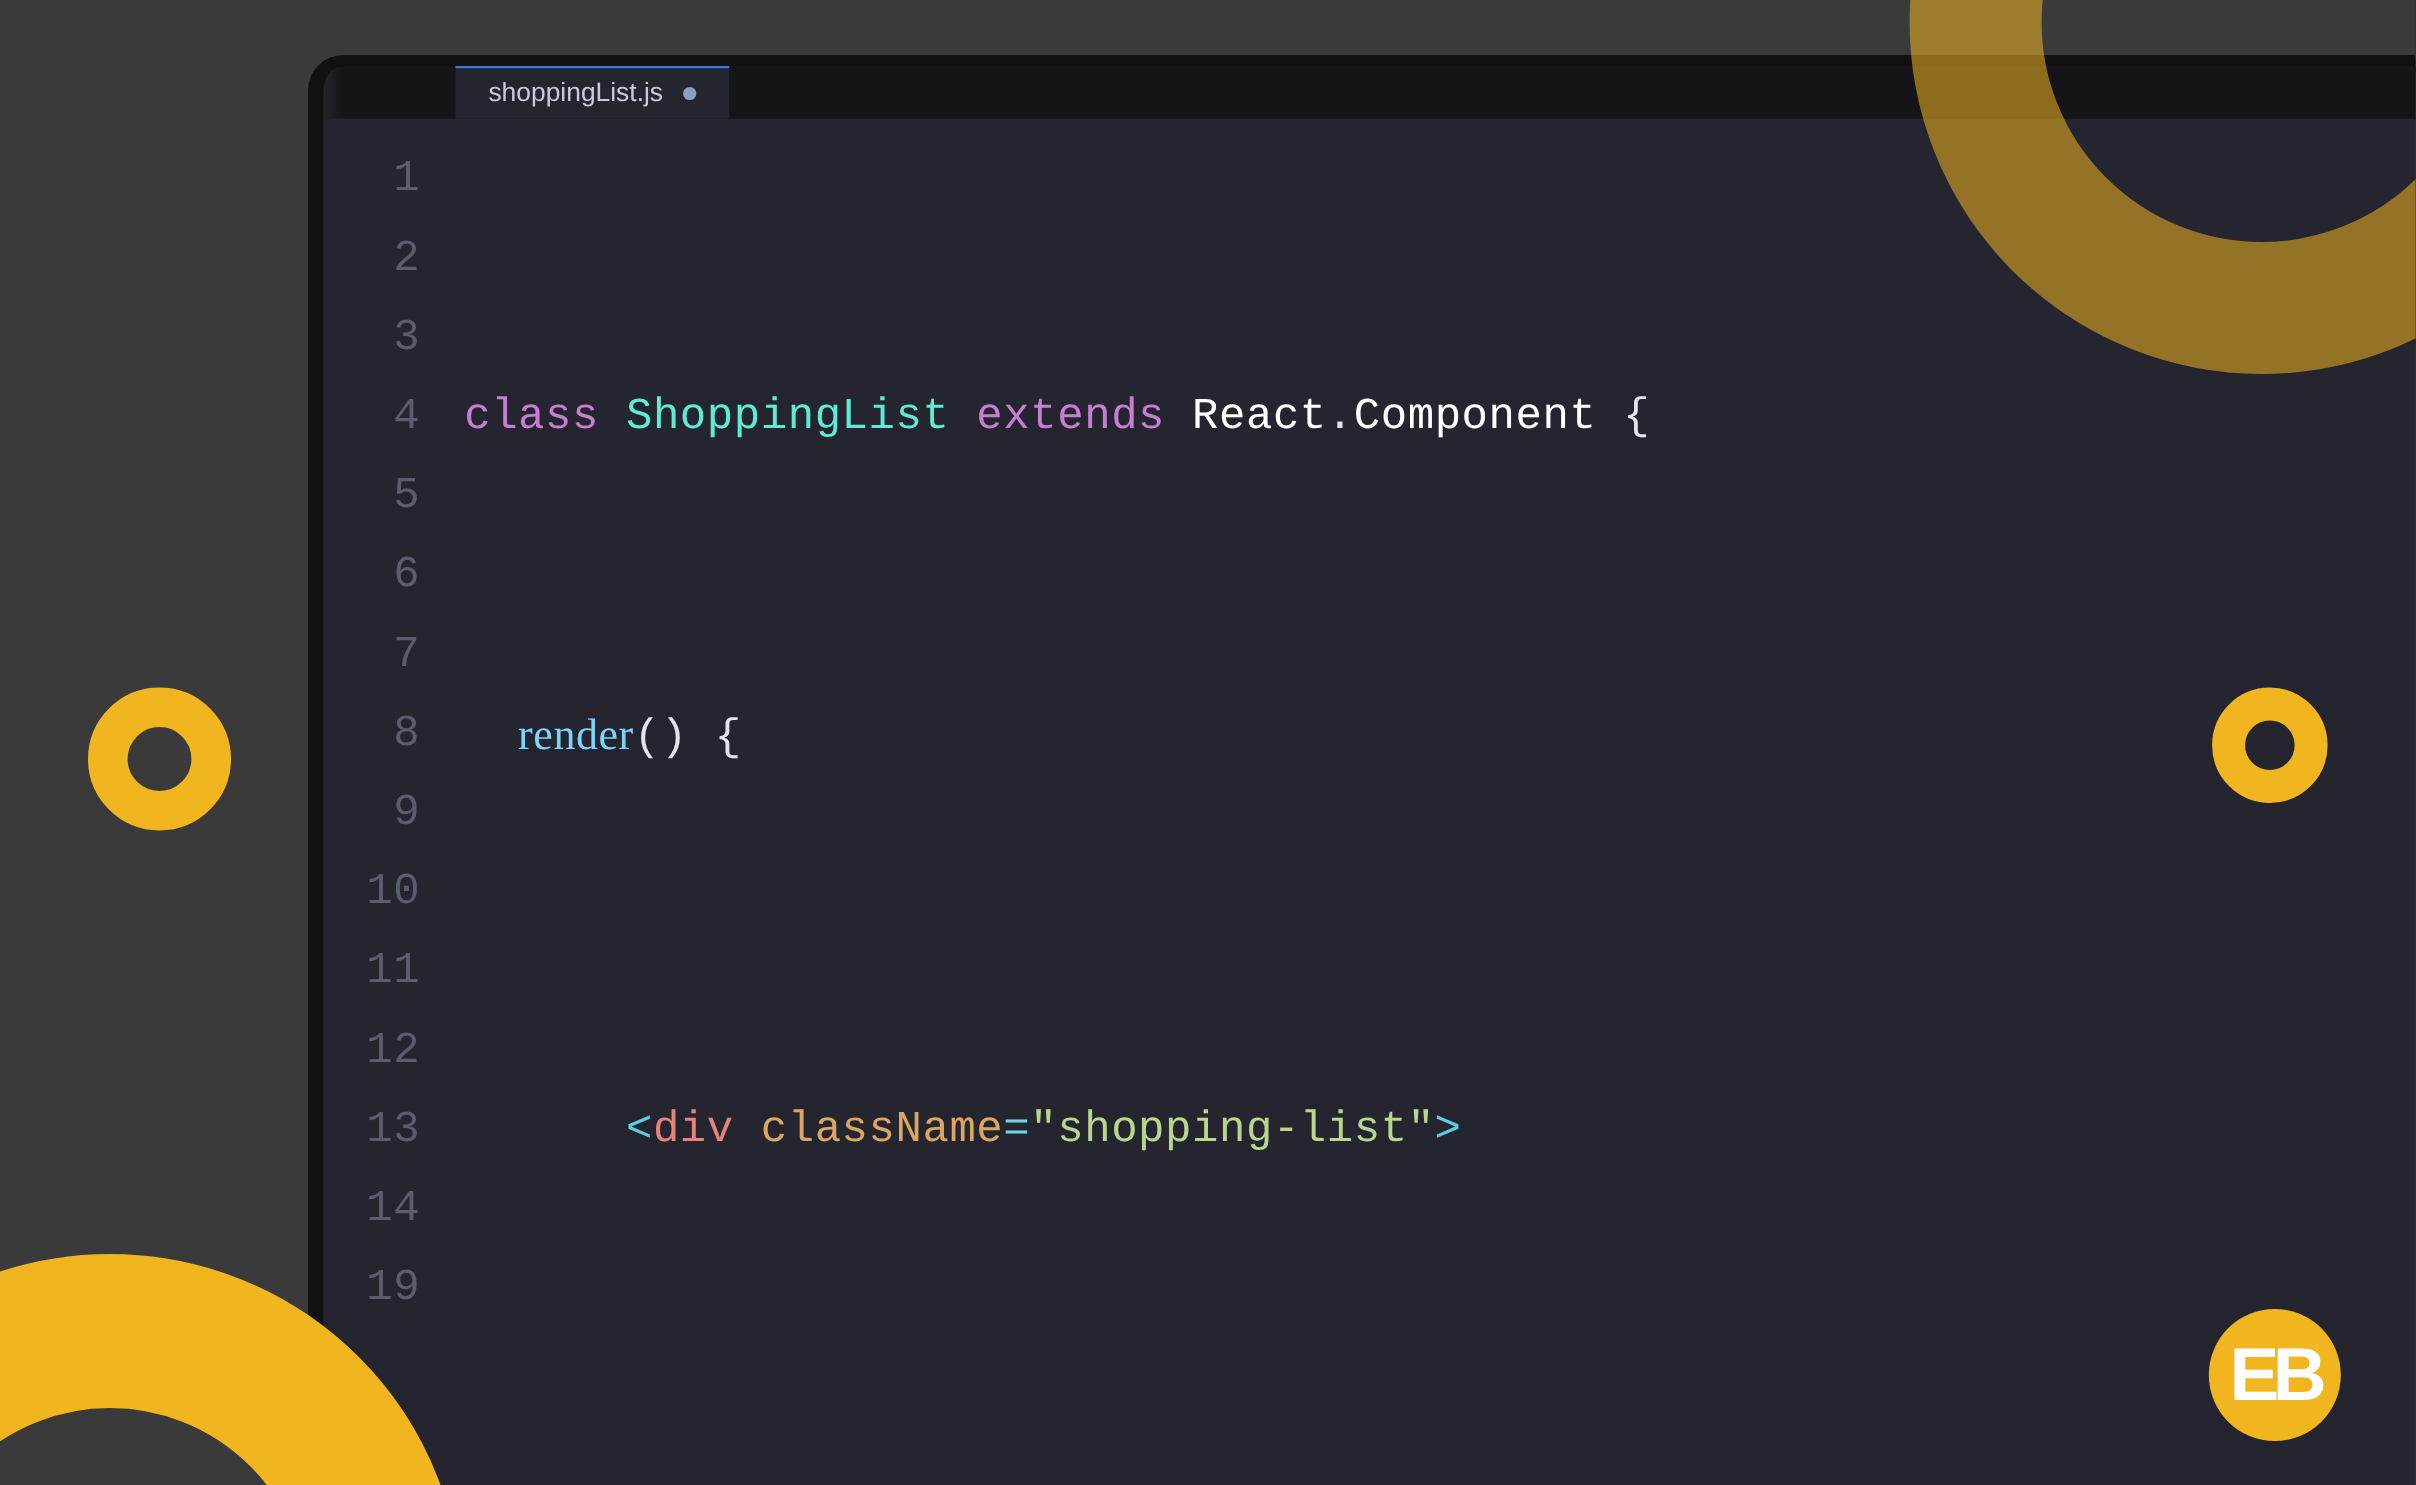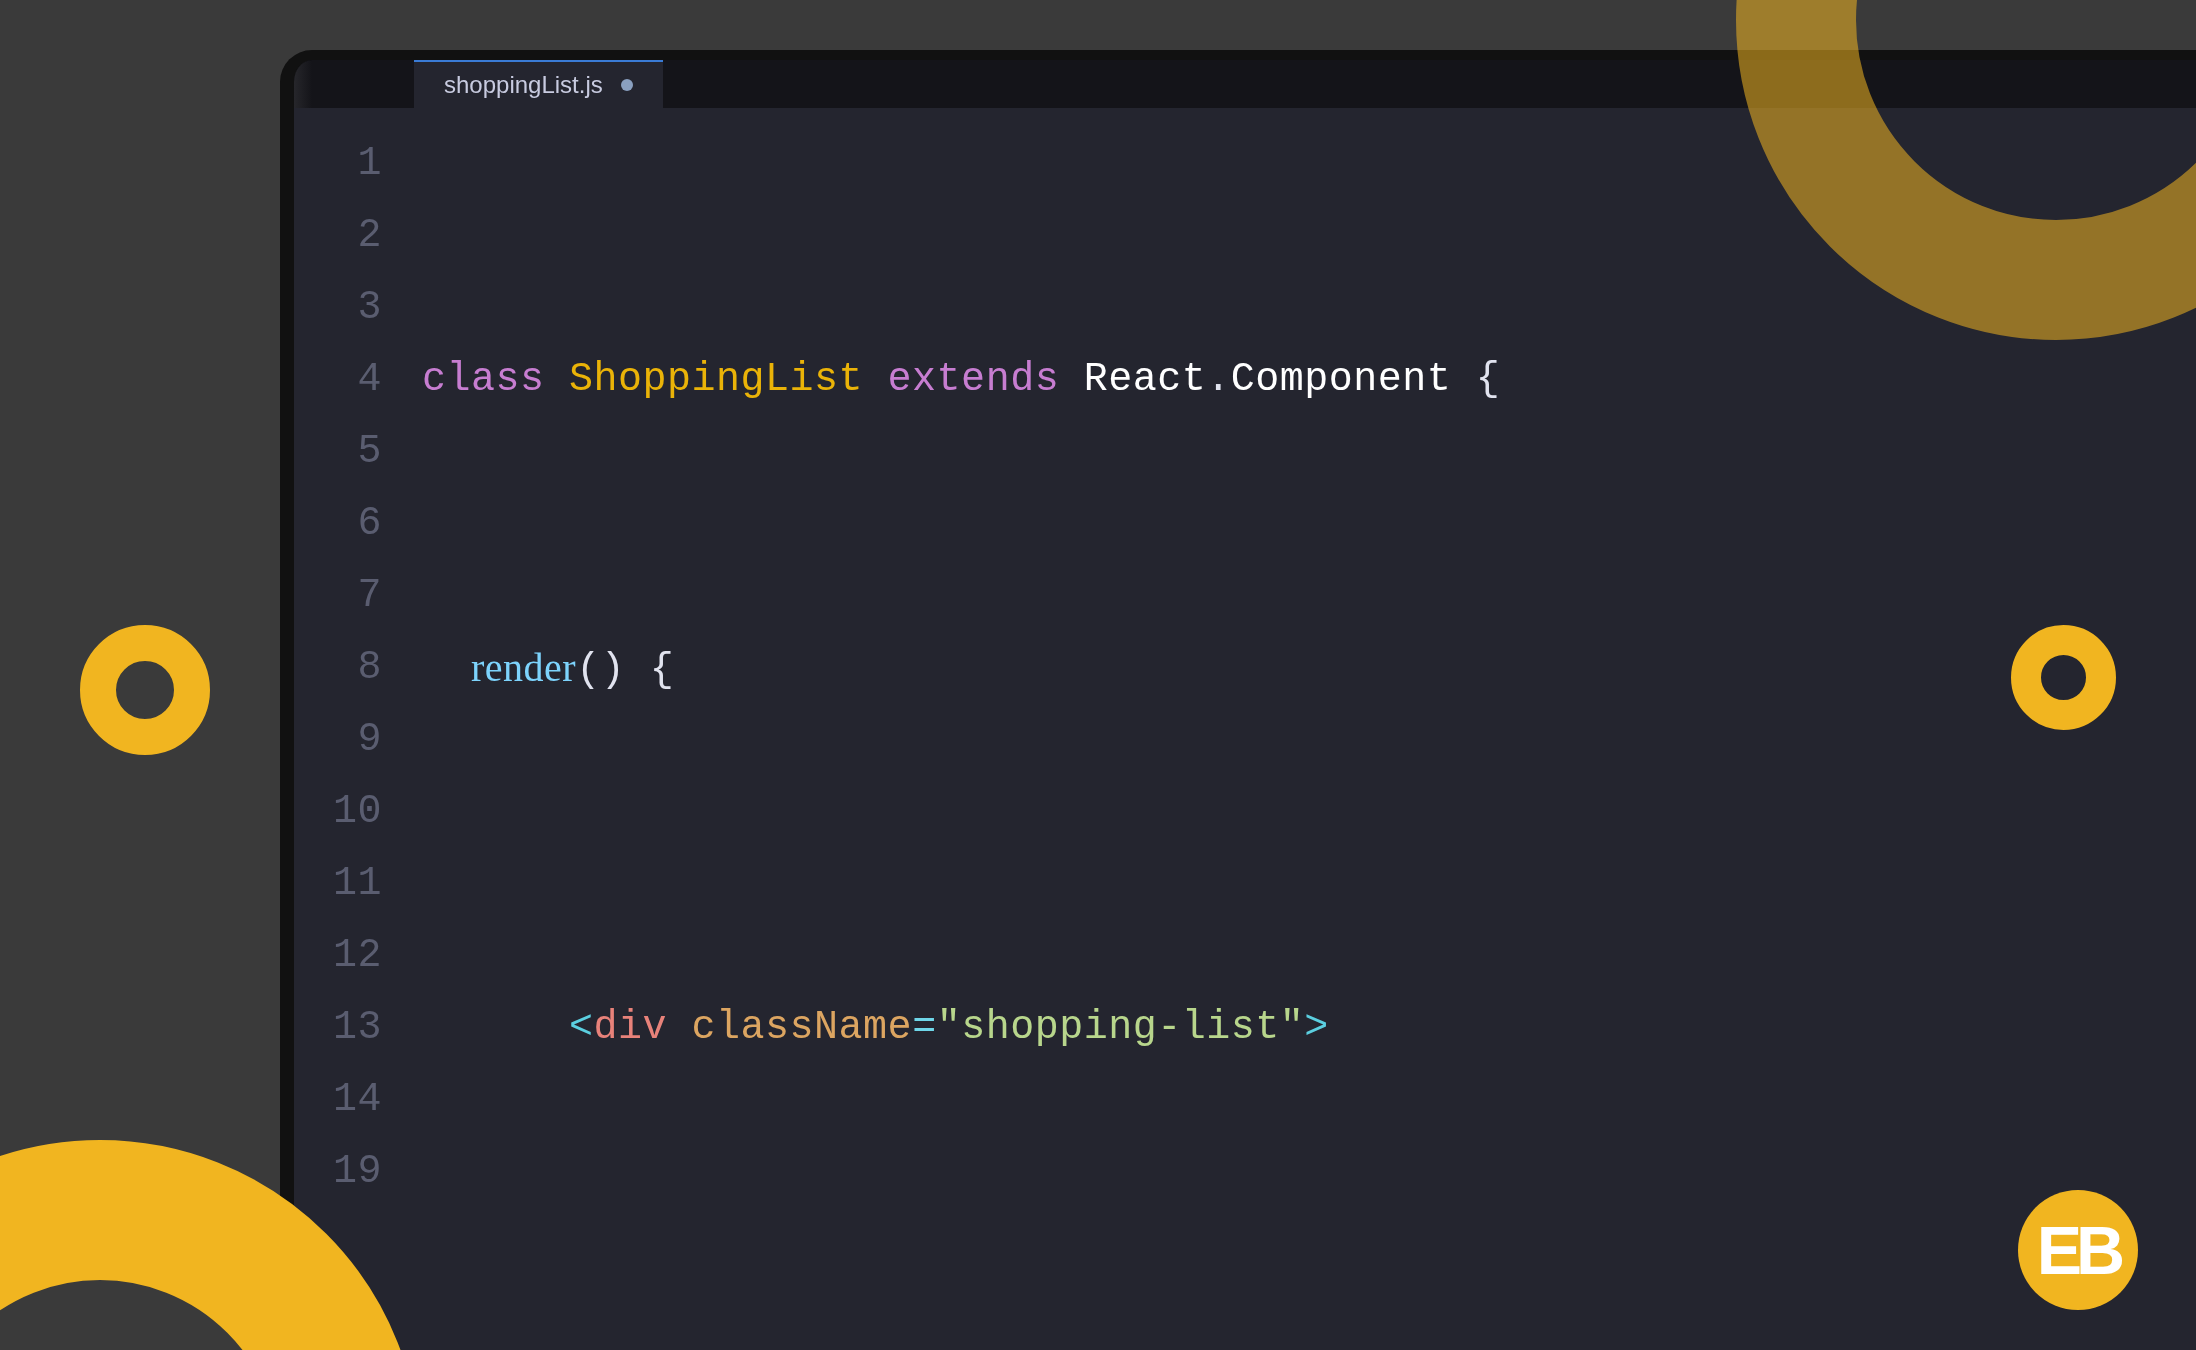--- a/index.html
+++ b/index.html
@@ -34,21 +34,21 @@
     border: 36px solid #f1b520;
     top: 625px; left: 80px;
   }
   .decor-ring-small-right {
     width: 105px; height: 105px;
     border: 30px solid #f1b520;
     top: 625px; right: 80px;
   }
   .decor-logo {
     position: absolute;
-    bottom: 40px; right: 58px;
+    bottom: 40px; right: 68px;
     width: 120px; height: 120px;
     border-radius: 50%;
     background: #f1b520;
     display: flex;
     align-items: center;
     justify-content: center;
     z-index: 20;
   }
   .decor-logo span {
     font-family: Arial, sans-serif;
@@ -128,21 +128,21 @@
     color: #e1e3ef;
     white-space: pre;
     position: relative;
   }
   .line { height: 72px; position: relative; }
 
   
   .kw-class { color: #c77dd1; text-align: right; }
   .kw-ext   { color: #c77dd1; }
   .kw-ret   { color: #c77dd1; }
-  .type     { color: #eab308; }
+  .type     { color: #5eead4; }
   .member   { color: #ffffff; }
   .fn       { color: #7dd3fc; font-family: Liberation Serif, serif; }
   .paren    { color: #e1e3ef; }
   .brace    { color: #e1e3ef; }
   .tagname  { color: #e8827a; }
   .attr     { color: #dca561; }
   .eq       { color: #6fd6e9; }
   .str      { color: #b8d68c; }
   .dot      { color: #e1e3ef; }
   .lt,.gt   { color: #5bcfe0; }

